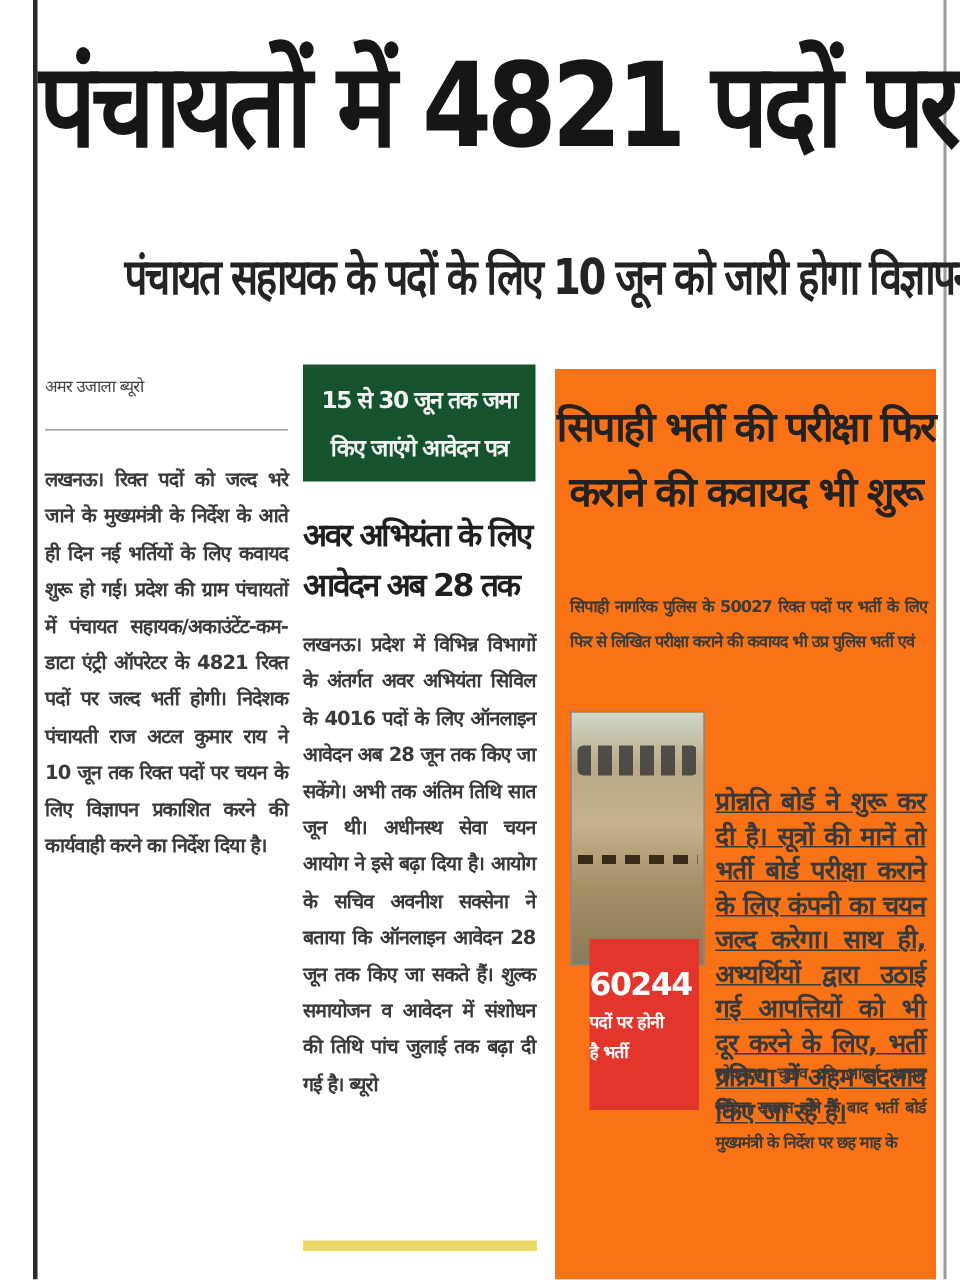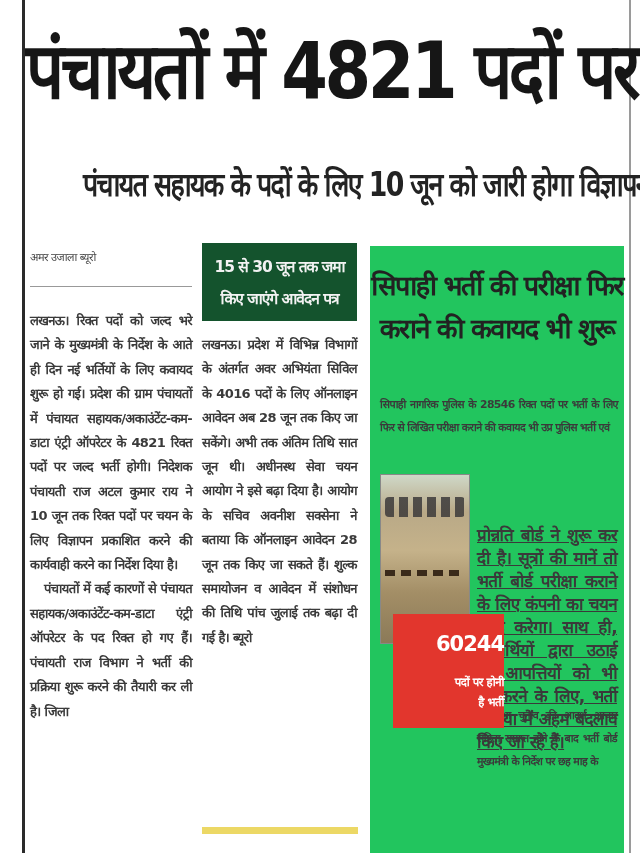--- a/index.html
+++ b/index.html
@@ -36,79 +36,79 @@
     font-size:15.5px; font-weight:bold; text-align:center; line-height:32px; padding-top:8px; box-sizing:border-box;
     letter-spacing:-1px;
   }
   .mid-head {
     margin-top:20px; font-size:21px; font-weight:bold; line-height:33px; color:#1f1f1f; letter-spacing:-1.5px;
   }
   .mid-body { margin-top:12px; width:155px; }
   .yellow-bar { position:absolute; left:202px; top:827px; width:156px; height:7px; background:#ecd865; }
 
   .panel {
-    position:absolute; left:370px; top:246px; width:254px; height:607px; background:#22c55e;
+    position:absolute; left:370px; top:246px; width:254px; height:607px; background:#f97316;
   }
   .panel-head {
     position:absolute; left:0; top:18px; width:254px; text-align:center;
     font-size:27px; font-weight:bold; line-height:43px; color:#222; letter-spacing:-1.5px;
   }
   .panel-lead { position:absolute; left:10px; top:147px; width:238px; font-size:10.8px; line-height:23px; }
   .photo {
     position:absolute; left:10px; top:228px; width:88px; height:168px;
     background:linear-gradient(180deg,#cfd8c8 0%,#b9a987 22%,#c5b28a 45%,#a38e66 70%,#8b7a58 100%);
     border:1px solid #888;
   }
   .photo .heads { position:absolute; left:4px; top:22px; width:80px; height:20px;
     background:repeating-linear-gradient(90deg,#3c3a3a 0 9px,transparent 9px 14px); opacity:.85; border-radius:4px; }
   .photo .belts { position:absolute; left:4px; top:95px; width:80px; height:6px;
     background:repeating-linear-gradient(90deg,#3a2a1a 0 10px,transparent 10px 16px); }
   .red-box {
-    position:absolute; left:23px; top:368px; width:73px; height:114px; background:#e2362d;
-    color:#ffffff; text-align:right; font-weight:bold;padding-left:38px;
+    position:absolute; left:23px; top:380px; width:73px; height:114px; background:#e2362d;
+    color:#ffffff; text-align:left; font-weight:bold;
   }
   .red-num { font-size:21px; line-height:24px; margin-top:18px; letter-spacing:-1px; }
-  .red-text { font-size:11.5px; line-height:20px; margin-top:16px; letter-spacing:-0.5px; }
+  .red-text { font-size:11.5px; line-height:20px; margin-top:3px; letter-spacing:-0.5px; }
   .panel-right { position:absolute; left:107px; top:218px; width:140px; font-size:17px; line-height:23px;text-decoration:underline; }
   .panel-bottom { position:absolute; left:10px; top:532px; width:238px; font-size:10.8px; line-height:23px; }
   .panel-right2 { position:absolute; left:107px; top:420px; width:140px; font-size:10.8px; line-height:23px; }
 </style>
 </head>
 <body>
 
 <div class="left-rule"></div>
 <div class="right-rule"></div>
 
 <h1 class="headline" style="margin:0;">पंचायतों में 4821 पदों पर होगी भर्ती</h1>
 <h2 class="subheadline" style="margin:0;">पंचायत सहायक के पदों के लिए 10 जून को जारी होगा विज्ञापन</h2>
 
 <section class="col-left">
   <div class="byline">अमर उजाला ब्यूरो</div>
   <div class="byline-rule"></div>
   <div class="body-text">
     <p>लखनऊ। रिक्त पदों को जल्द भरे जाने के मुख्यमंत्री के निर्देश के आते ही दिन नई भर्तियों के लिए कवायद शुरू हो गई। प्रदेश की ग्राम पंचायतों में पंचायत सहायक/अकाउंटेंट-कम-डाटा एंट्री ऑपरेटर के 4821 रिक्त पदों पर जल्द भर्ती होगी। निदेशक पंचायती राज अटल कुमार राय ने 10 जून तक रिक्त पदों पर चयन के लिए विज्ञापन प्रकाशित करने की कार्यवाही करने का निर्देश दिया है।</p>
-    <p class="indent">पंचायतों में कई कारणों से पंचायत सहायक/अकाउंटेंट-कम-डाटा एंट्री ऑपरेटर के पद रिक्त हो गए हैं। पंचायती राज विभाग ने भर्ती की प्रक्रिया शुरू करने की तैयारी कर ली है। जिला</p>
   </div>
 </section>
 
 <section class="col-mid">
   <div class="gray-box">
     <div>15 से 30 जून तक जमा</div>
     <div>किए जाएंगे आवेदन पत्र</div>
   </div>
+  <div class="mid-head">अवर अभियंता के लिए आवेदन अब 28 तक</div>
   <div class="body-text mid-body">लखनऊ। प्रदेश में विभिन्न विभागों के अंतर्गत अवर अभियंता सिविल के 4016 पदों के लिए ऑनलाइन आवेदन अब 28 जून तक किए जा सकेंगे। अभी तक अंतिम तिथि सात जून थी। अधीनस्थ सेवा चयन आयोग ने इसे बढ़ा दिया है। आयोग के सचिव अवनीश सक्सेना ने बताया कि ऑनलाइन आवेदन 28 जून तक किए जा सकते हैं। शुल्क समायोजन व आवेदन में संशोधन की तिथि पांच जुलाई तक बढ़ा दी गई है। ब्यूरो</div>
 </section>
 <div class="yellow-bar"></div>
 
 <section class="panel">
   <div class="panel-head">
     <div>सिपाही भर्ती की परीक्षा फिर</div>
     <div>कराने की कवायद भी शुरू</div>
   </div>
-  <div class="body-text panel-lead">सिपाही नागरिक पुलिस के 28546 रिक्त पदों पर भर्ती के लिए फिर से लिखित परीक्षा कराने की कवायद भी उप्र पुलिस भर्ती एवं</div>
+  <div class="body-text panel-lead">सिपाही नागरिक पुलिस के 50027 रिक्त पदों पर भर्ती के लिए फिर से लिखित परीक्षा कराने की कवायद भी उप्र पुलिस भर्ती एवं</div>
   <div class="photo">
     <div class="heads"></div>
     <div class="belts"></div>
   </div>
   <div class="body-text panel-right" style="top:278px;">प्रोन्नति बोर्ड ने शुरू कर दी है। सूत्रों की मानें तो भर्ती बोर्ड परीक्षा कराने के लिए कंपनी का चयन जल्द करेगा। साथ ही, अभ्यर्थियों द्वारा उठाई गई आपत्तियों को भी दूर करने के लिए, भर्ती प्रक्रिया में अहम बदलाव किए जा रहे हैं।</div>
   <div class="body-text panel-right2" style="top:458px;">लोकसभा चुनाव की आदर्श आचार संहिता समाप्त होने के बाद भर्ती बोर्ड मुख्यमंत्री के निर्देश पर छह माह के</div>
   <div class="red-box">
     <div class="red-num">60244</div>
     <div class="red-text">पदों पर होनी</div>
     <div class="red-text" style="margin-top:0">है भर्ती</div>

